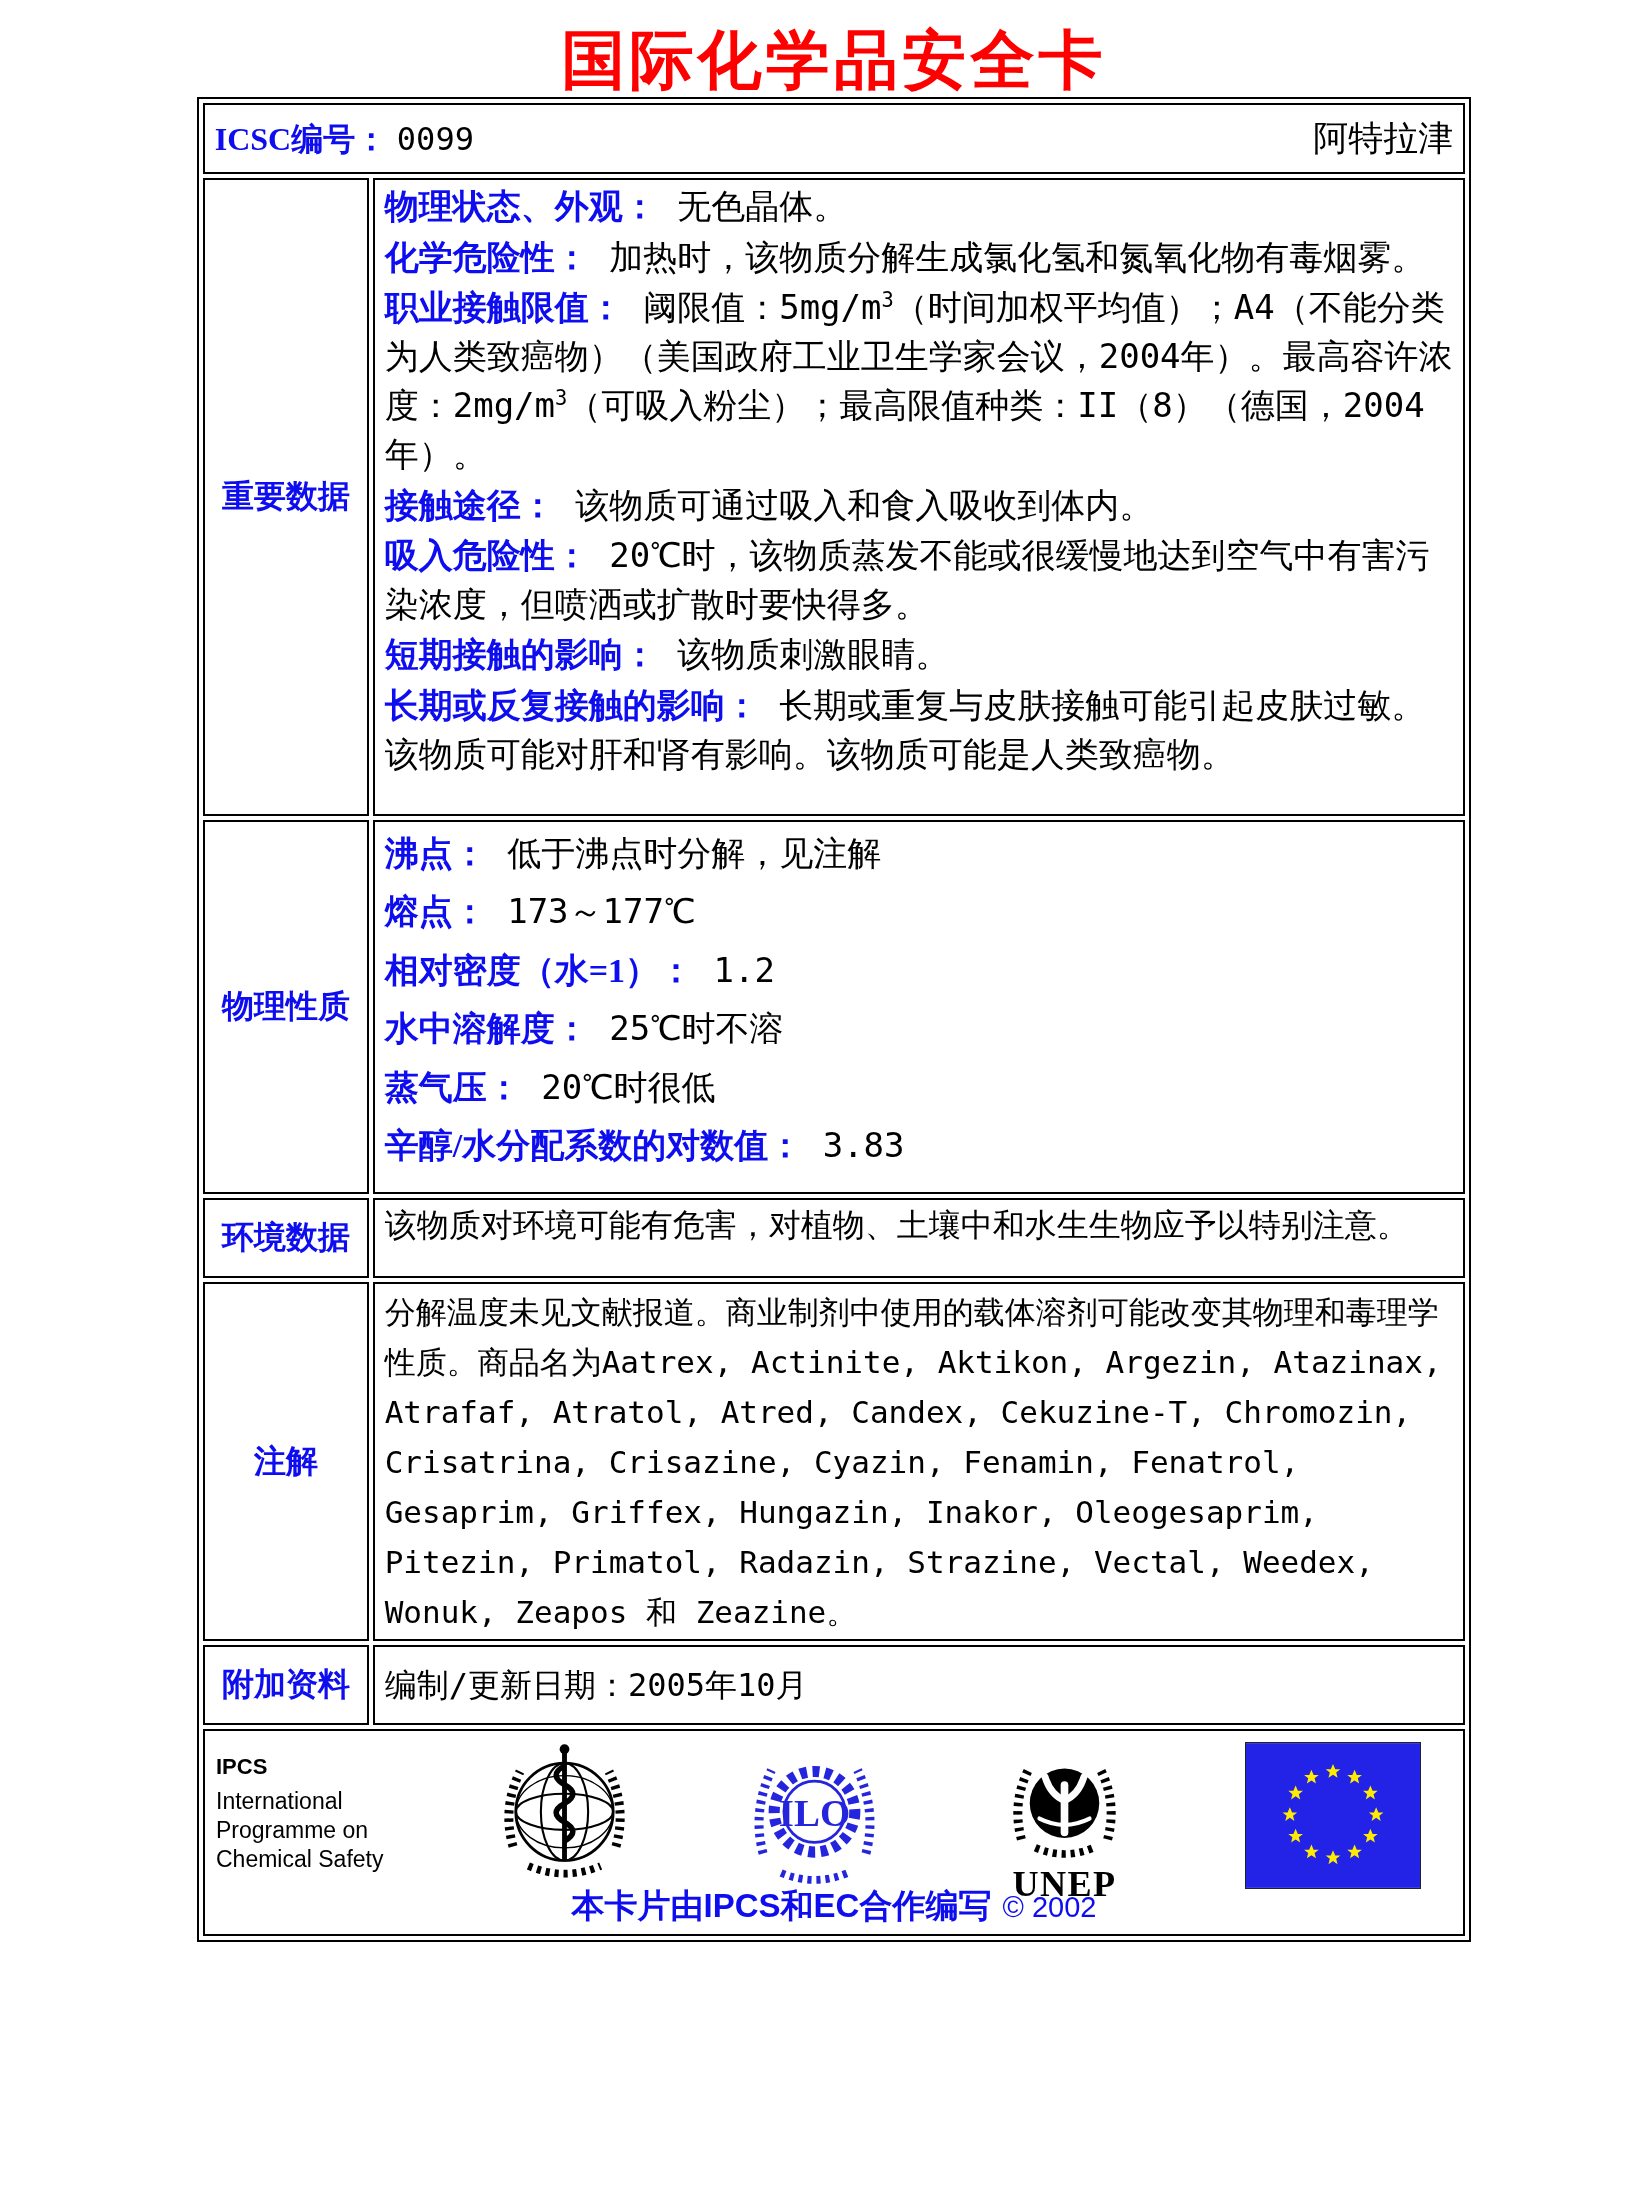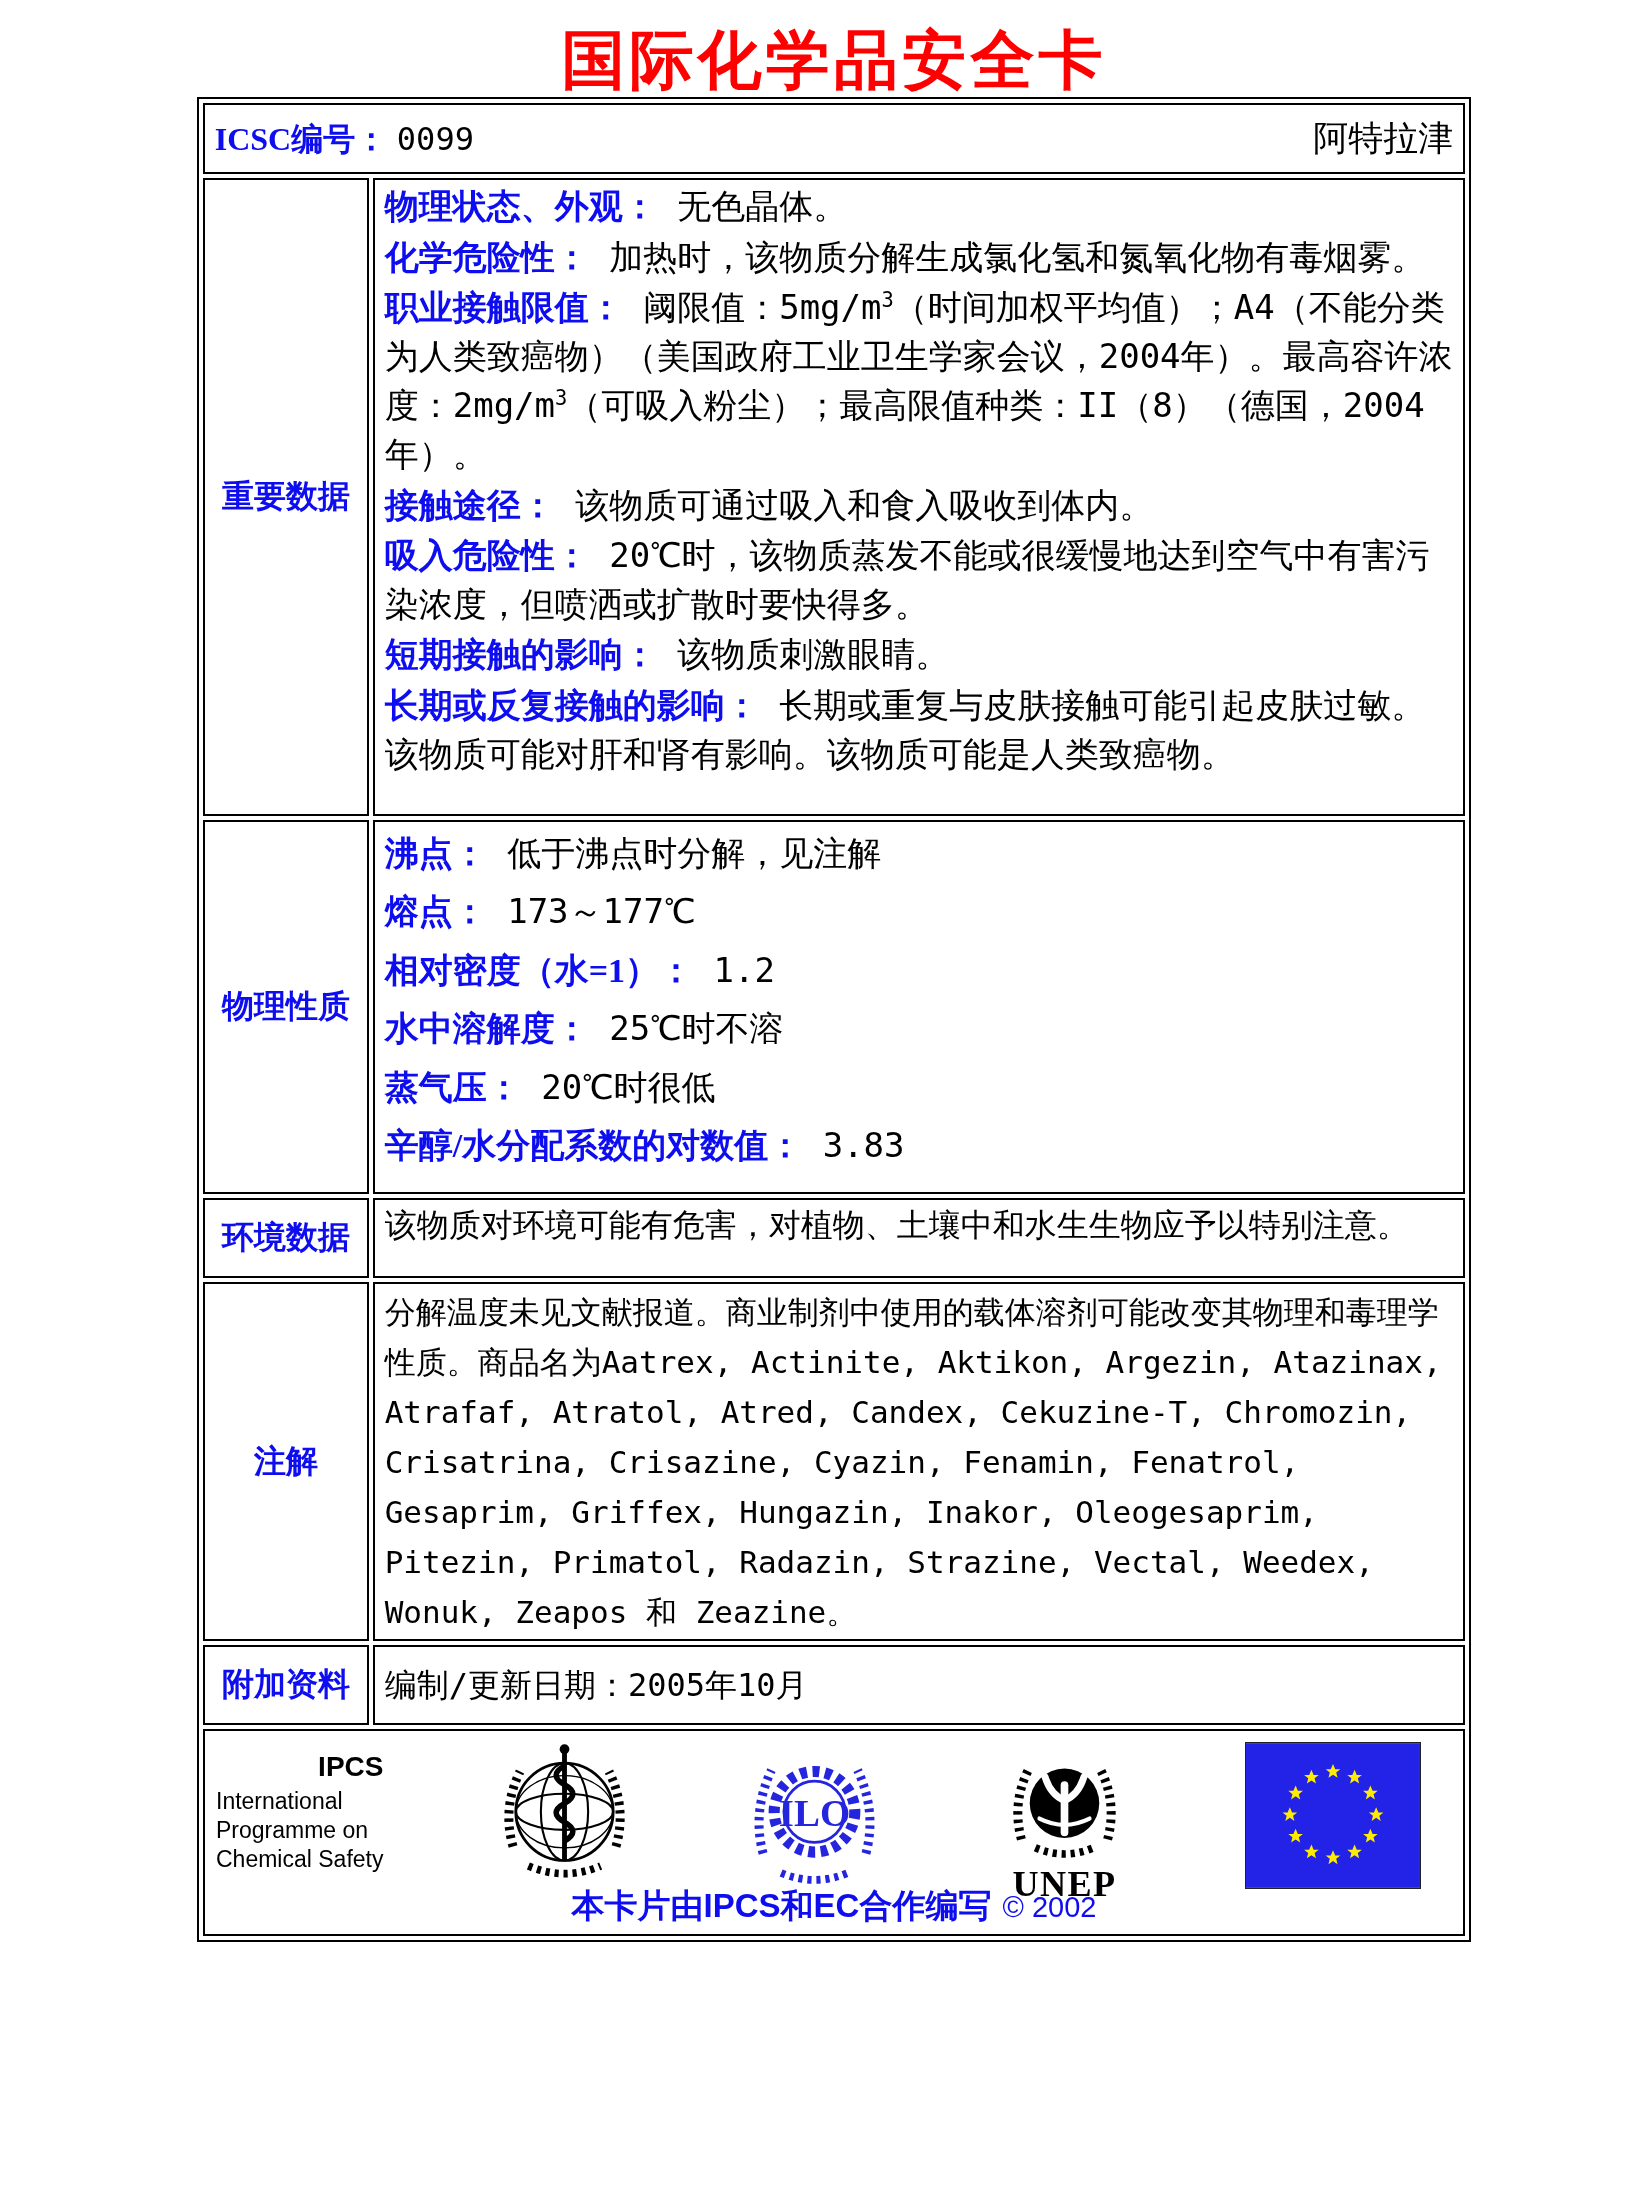--- a/index.html
+++ b/index.html
@@ -27,21 +27,21 @@
   td.r-physical{height:364px;}
   td.r-physical p.item{line-height:56px;}
   td.r-env{height:60px;font-size:32px;line-height:45px;}
   td.r-notes{height:293px;font-size:31px;line-height:50px;}
   td.r-add{height:39px;font-size:32px;line-height:39px;vertical-align:middle;padding-top:0;padding-bottom:0;}
   
   td.r-logos{height:203px;padding:0;position:relative;}
   .logo-strip{display:flex;align-items:flex-start;justify-content:space-between;
         padding:11px 42px 0 11px;}
   .ipcs-block{font-family:"Liberation Sans",sans-serif;font-size:23px;line-height:29px;padding-top:9.7px;}
-  .ipcs-abbr{font-size:28px;font-weight:bold;margin-bottom:5.6px;text-align:right;}
+  .ipcs-abbr{font-size:22px;font-weight:bold;margin-bottom:5.6px;}
   .caption{position:absolute;left:0;right:0;bottom:5.6px;text-align:center;
         font-family:"Liberation Sans",sans-serif;font-weight:bold;font-size:33px;
         color:var(--accent-blue,#0000f0);}
   .caption .copyright{font-size:29px;font-weight:normal;margin-left:11px;margin-top:19px;}
   .euflag{border:1.4px solid #222;}
   
   td.r-legal{height:43px;vertical-align:middle;font-size:28px;}
   td.r-legal .lbl{font-size:30px;}
 </style>
 </head>

